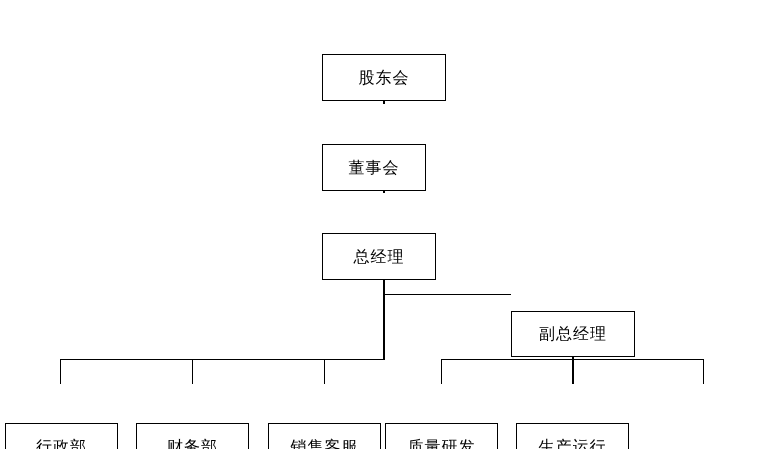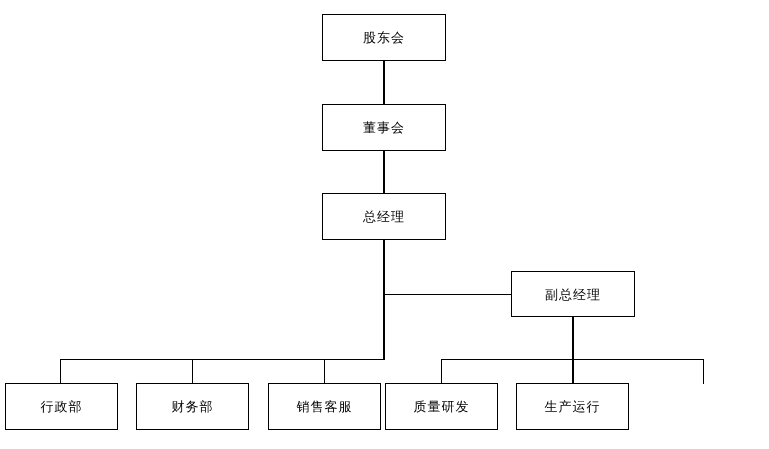--- a/index.html
+++ b/index.html
@@ -20,25 +20,26 @@
   }
   .node {
     position: absolute;
     box-sizing: border-box;
     border: 1.4px solid #000000;
     background: #ffffff;
     display: flex;
     align-items: center;
     justify-content: center;
     color: #000000;
-    font-size: 13px;
+    font-size: 16px;
     letter-spacing: 1px;
     line-height: 1;
     white-space: nowrap;
     z-index: 2;
+    margin-top: 40px;
   }
   .node-label {
     display: block;
     transform: translateY(-0.5px);
   }
   .conn {
     position: absolute;
     background: #000000;
     z-index: 1;
   }
@@ -49,27 +50,27 @@
 <body>
 
 <div id="chart-root">
 
   <div class="node" style="left:322px; top:14px; width:124px; height:47px;">
     <span class="node-label">股东会</span>
   </div>
 
   <div class="conn conn-v" style="left:383.3px; top:61px; height:43px;"></div>
 
-  <div class="node" style="left:322px; top:104px; width:124px; height:47px;font-family:Liberation Serif, serif;">
+  <div class="node" style="left:322px; top:104px; width:104px; height:47px;font-family:Liberation Serif, serif;">
     <span class="node-label">董事会</span>
   </div>
 
   <div class="conn conn-v" style="left:383.3px; top:151px; height:42px;"></div>
 
-  <div class="node" style="left:322px; top:193px; width:124px; height:47px;">
+  <div class="node" style="left:322px; top:193px; width:114px; height:47px;">
     <span class="node-label">总经理</span>
   </div>
 
   <div class="conn conn-v" style="left:383.3px; top:240px; height:120px;"></div>
 
   <div class="conn conn-h" style="left:383.3px; top:293.6px; width:128px;"></div>
 
   <div class="node" style="left:511px; top:271px; width:124px; height:46px;">
     <span class="node-label">副总经理</span>
   </div>

